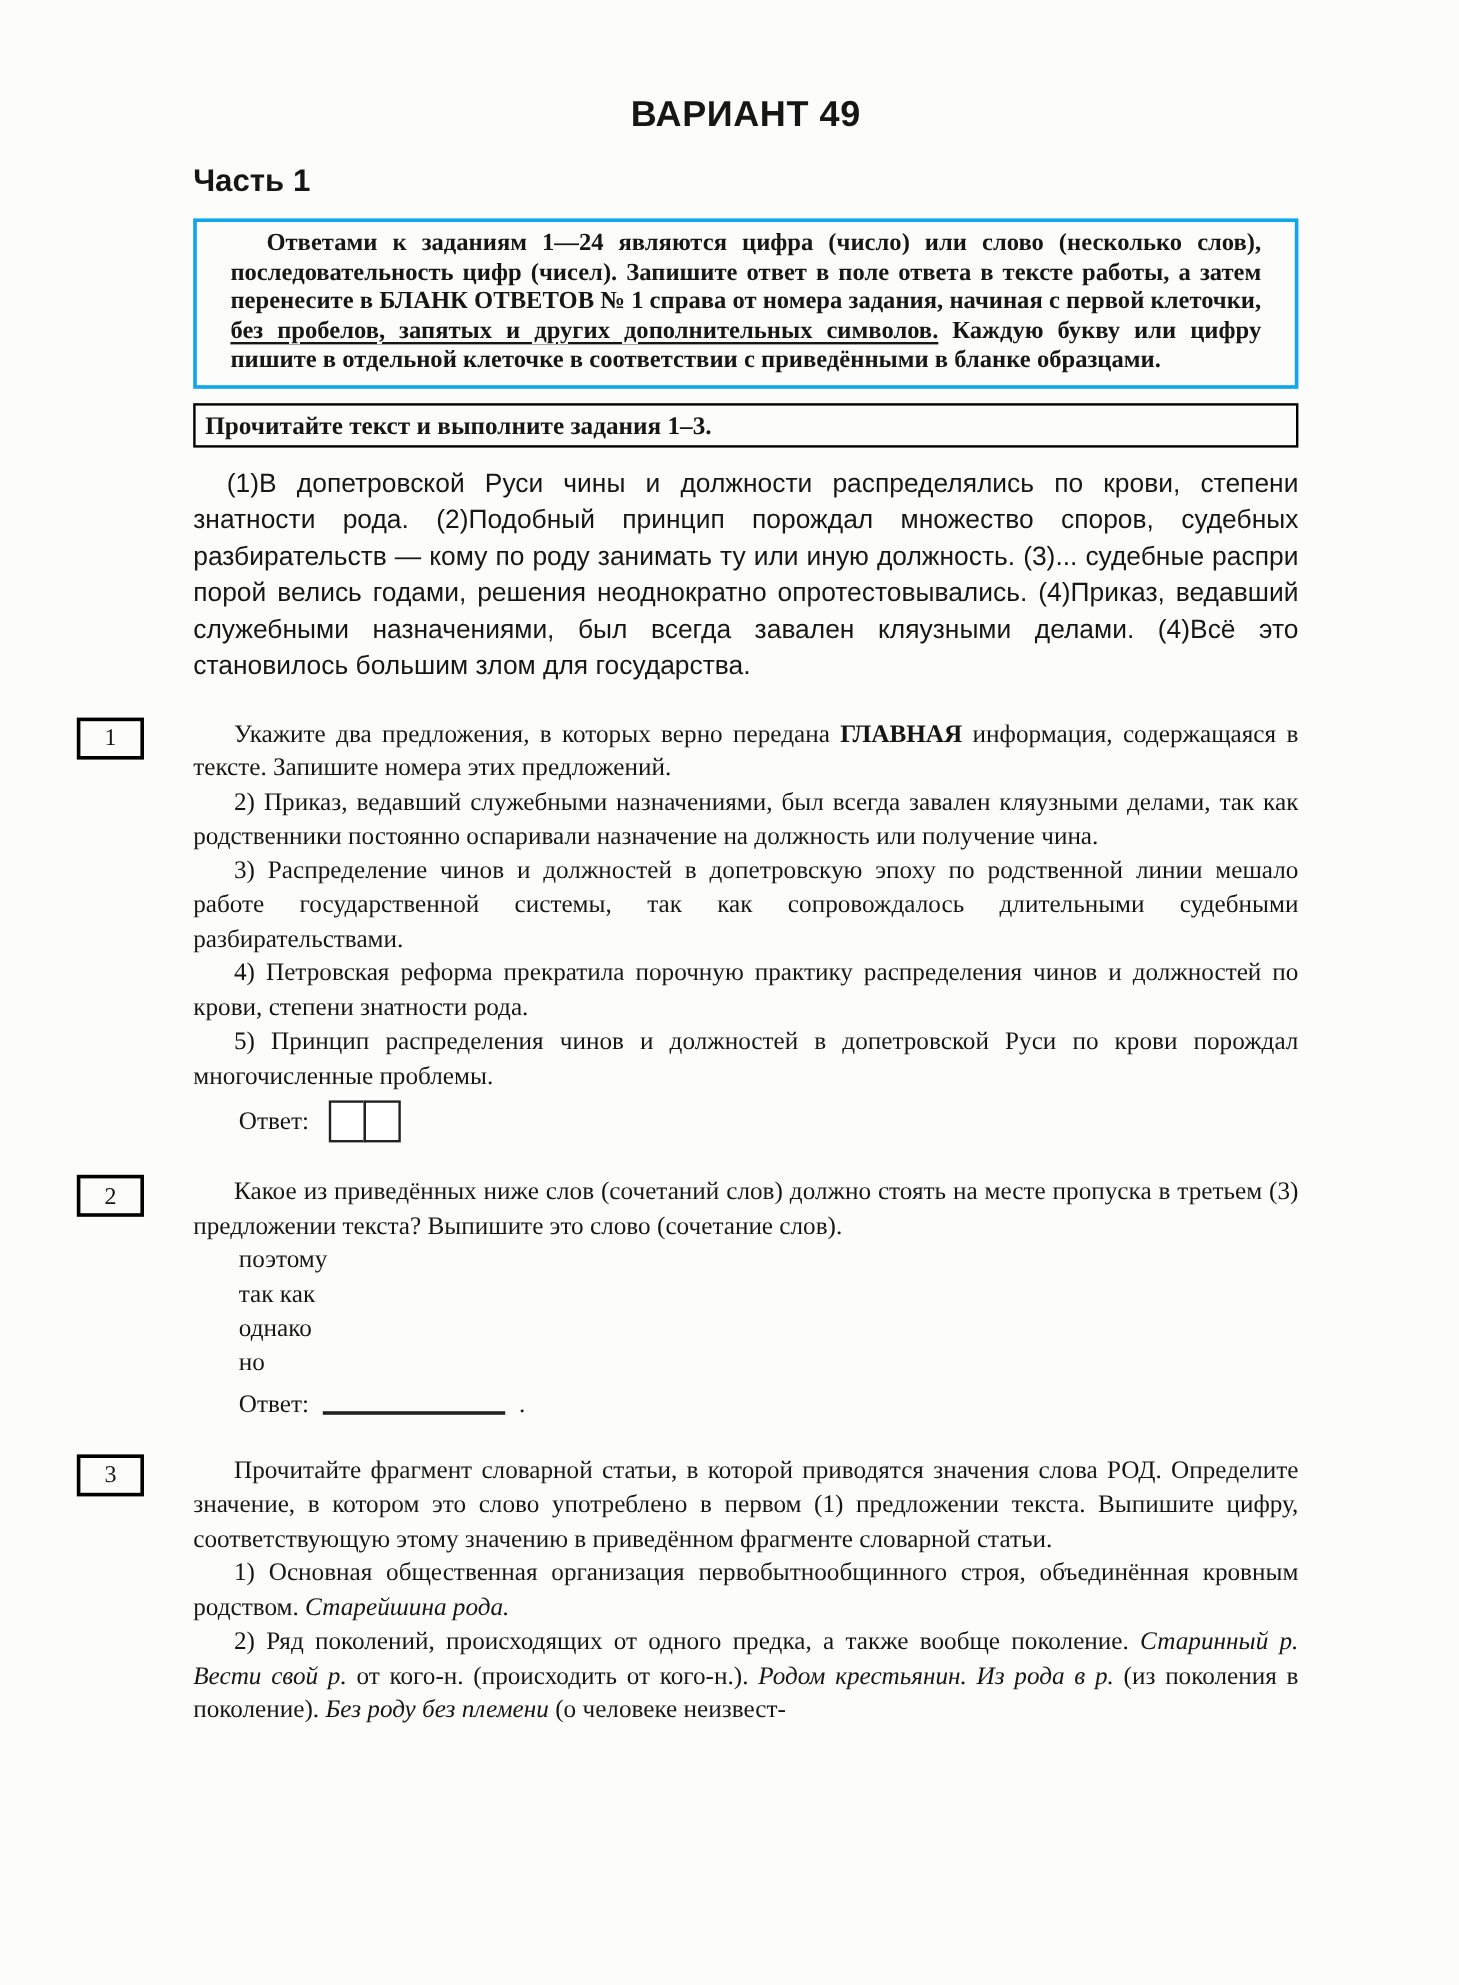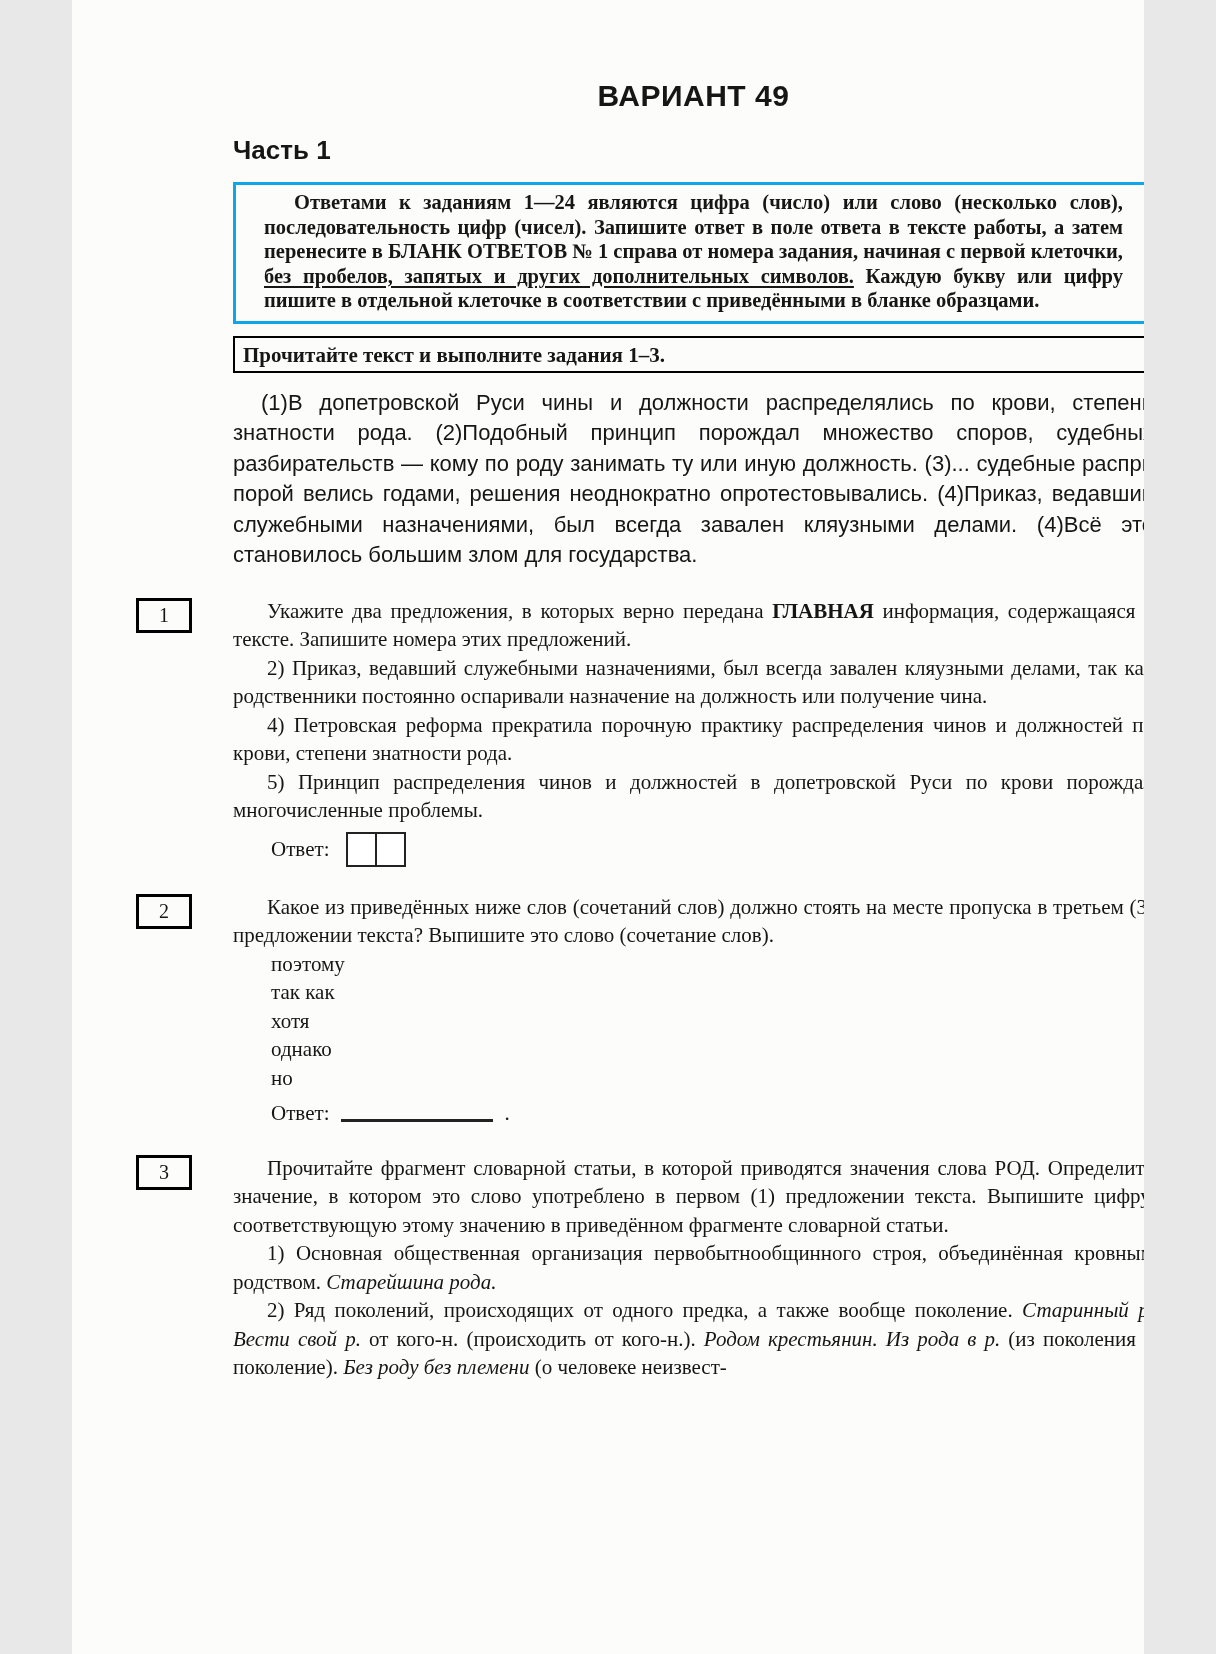--- a/index.html
+++ b/index.html
@@ -1,17 +1,17 @@
 <!DOCTYPE html>
 <html lang="ru"><head>
 <meta charset="utf-8">
 <style>
   html,body { margin:0; padding:0; background:#e8e8e8; }
   .page {
-    position:relative; width:1072px; height:1654px;
+    position:relative; width:1216px; height:1654px;
     background:#fcfcfb; color:#161616; overflow:hidden;
     margin:0 auto;
   }
   .content { position:absolute; left:161px; top:0; width:921px; }
 
   h1.variant {
     margin:80px 0 0; text-align:center;
     font:bold 30px/32px "Liberation Sans", "DejaVu Sans", sans-serif;
     letter-spacing:0.5px;
   }
@@ -81,37 +81,37 @@
     <div class="banner-box">
       <p>Прочитайте текст и выполните задания 1–3.</p>
     </div>
 
     <p class="passage">(1)В допетровской Руси чины и должности распределялись по крови, степени знатности рода. (2)Подобный принцип порождал множество споров, судебных разбирательств — кому по роду занимать ту или иную должность. (3)... судебные распри порой велись годами, решения неоднократно опротестовывались. (4)Приказ, ведавший служебными назначениями, был всегда завален кляузными делами. (4)Всё это становилось большим злом для государства.</p>
 
     <section class="question q-block">
       <div class="qnum">1</div>
       <p><span>Укажите два предложения, в которых верно передана </span><span class="rt-b">ГЛАВНАЯ</span><span> информация, содержащаяся в тексте. Запишите номера этих предложений.</span></p>
       <p>2) Приказ, ведавший служебными назначениями, был всегда завален кляузными делами, так как родственники постоянно оспаривали назначение на должность или получение чина.</p>
+      <p>3) Распределение чинов и должностей в допетровскую эпоху по родственной линии мешало работе государственной системы, так как сопровождалось длительными судебными разбирательствами.</p>
       <p>4) Петровская реформа прекратила порочную практику распределения чинов и должностей по крови, степени знатности рода.</p>
       <p>5) Принцип распределения чинов и должностей в допетровской Руси по крови порождал многочисленные проблемы.</p>
       <div class="answer-row">
         <span>Ответ:</span>
         <span class="answer-cells">
           <span class="cell"></span>
           <span class="cell"></span>
         </span>
       </div>
     </section>
 
     <section class="question q-block">
       <div class="qnum">2</div>
       <p>Какое из приведённых ниже слов (сочетаний слов) должно стоять на месте пропуска в третьем (3) предложении текста? Выпишите это слово (сочетание слов).</p>
       <p class="opt-word">поэтому</p>
       <p class="opt-word">так как</p>
-      <p class="opt-word">хотя</p>
       <p class="opt-word">однако</p>
       <p class="opt-word">но</p>
       <div class="answer-row">
         <span>Ответ:</span>
         <span class="answer-line"></span>
         <span class="answer-period">.</span>
       </div>
     </section>
 
     <section class="question q-block">

